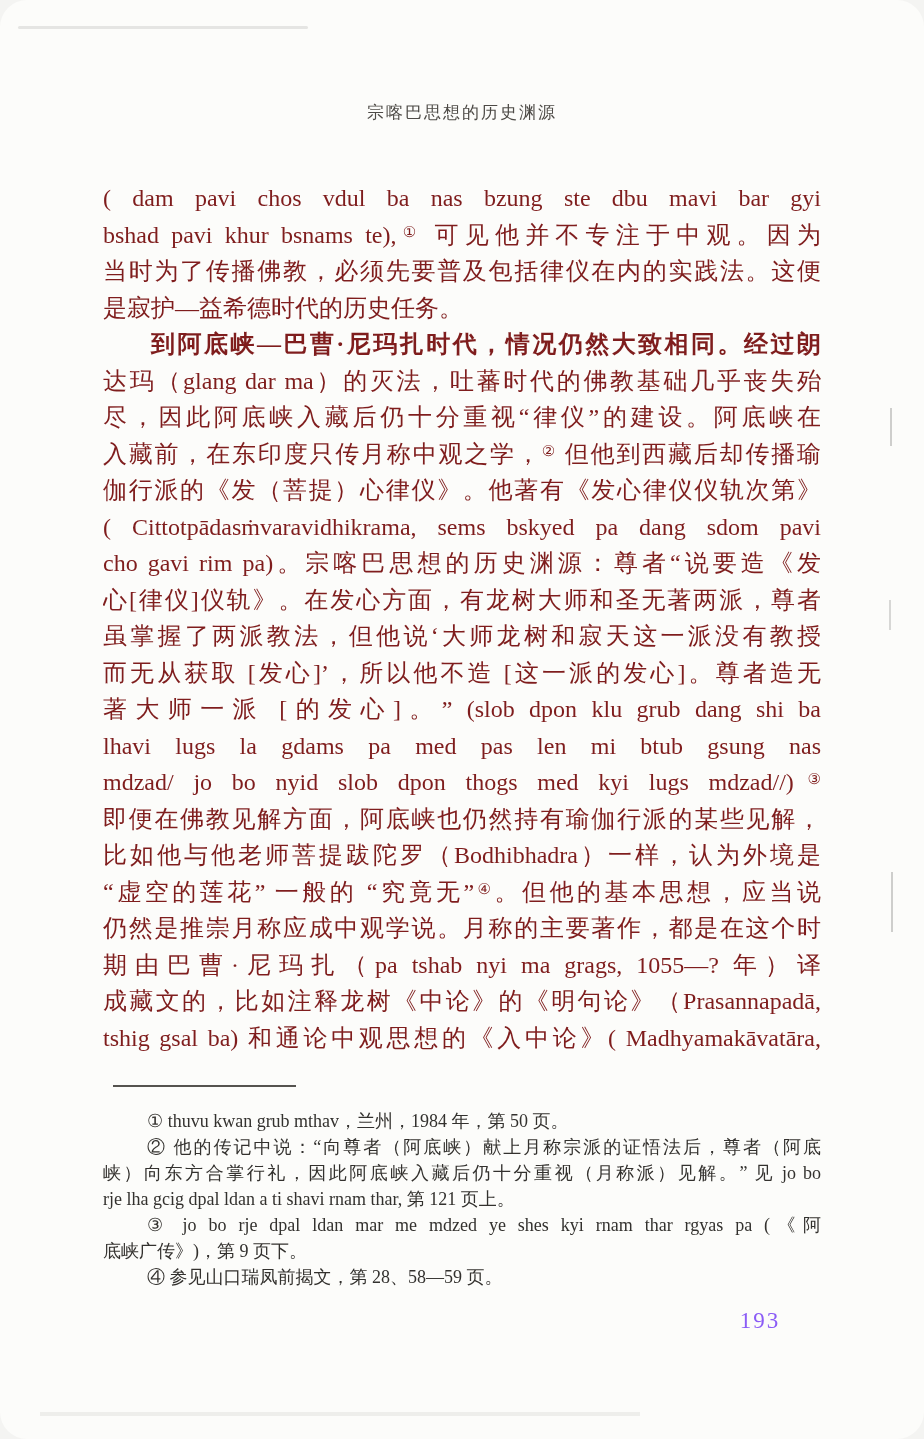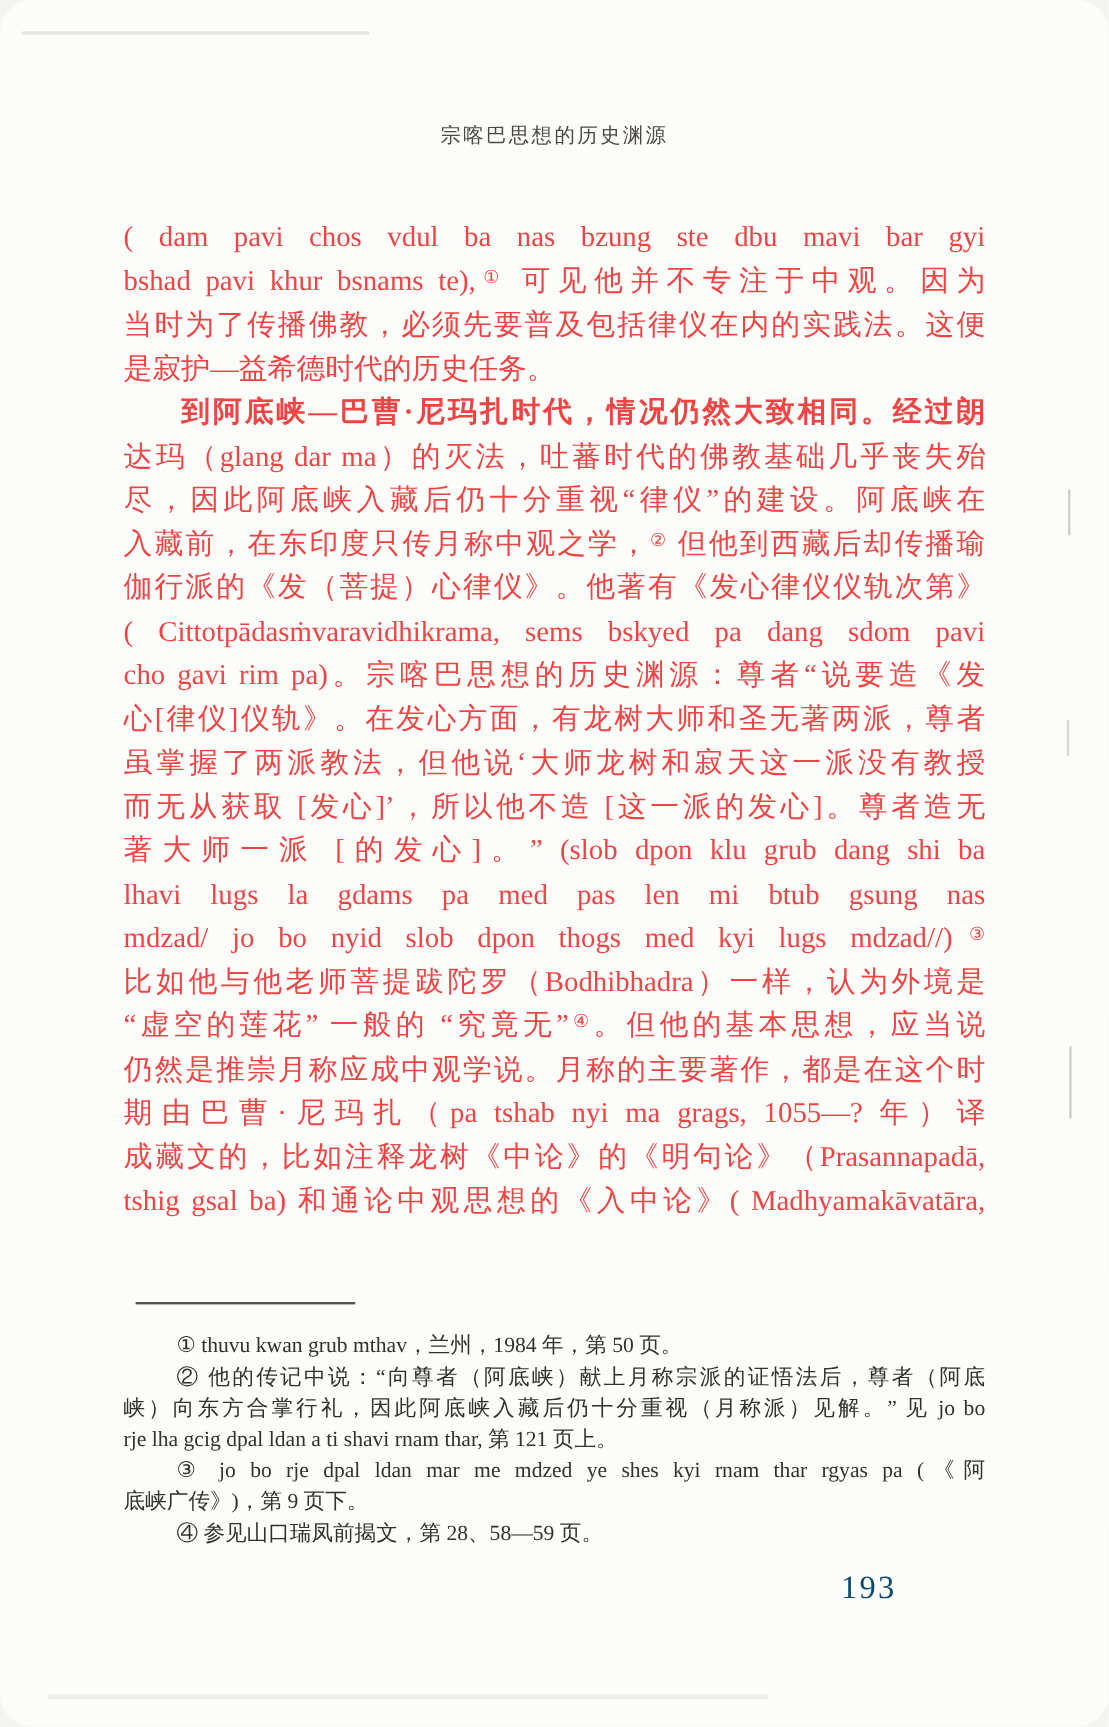--- a/index.html
+++ b/index.html
@@ -20,43 +20,43 @@
   .smudge.r2{left:889px;top:600px;width:2px;height:30px;background:rgba(160,160,158,.40);}
   .smudge.r3{left:891px;top:872px;width:2px;height:60px;background:rgba(150,150,148,.45);}
 
   .running-head{
     position:absolute;left:103px;top:101px;width:718px;
     text-align:center;font-size:17px;color:#4d4a46;letter-spacing:2px;
   }
   .textblock{position:absolute;left:103px;top:180px;width:718px;}
   .bl{
     font-size:24px;line-height:36.5px;height:36.5px;overflow:hidden;
-    text-align:justify;color:#ef4444;
+    text-align:justify;color:#7f1d1d;
   }
   .bl.jl{text-align-last:justify;}
   .bl.pl{text-align:left;text-align-last:left;}
   .bl.ind{text-indent:48px;font-weight:bold;}
   .bl sup{font-size:15px;line-height:0;vertical-align:6px;}
 
   .fn-divider{
     position:absolute;left:113px;top:1085px;width:183px;height:0;
     border-top:2px solid #55534f;
   }
   .footnotes{position:absolute;left:103px;top:1108px;width:718px;}
   .fl{
     font-size:18px;line-height:26px;height:26px;overflow:hidden;
     text-align:justify;color:#33312e;
   }
   .fl.jl{text-align-last:justify;}
   .fl.pl{text-align:right;text-align-last:left;}
   .fl.ind{text-indent:44px;}
 
   .page-number{
-    position:absolute;left:664px;top:1308px;width:120px;
-    text-align:center;font-size:27px;letter-spacing:2px;color:#0c4a6e;
+    position:absolute;left:700px;top:1308px;width:120px;
+    text-align:center;font-size:23px;letter-spacing:2px;color:#8b5cf6;
   }
 </style>
 </head>
 <body>
 
 <div class="page">
 
   <div class="smudge top"></div>
   <div class="smudge bottom"></div>
   <div class="smudge r1"></div>
@@ -76,20 +76,21 @@
     <div class="bl jl">入藏前，在东印度只传月称中观之学，<sup>②</sup> 但他到西藏后却传播瑜</div>
     <div class="bl jl">伽行派的《发（菩提）心律仪》。他著有《发心律仪仪轨次第》</div>
     <div class="bl jl">( Cittotpādasṁvaravidhikrama, sems bskyed pa dang sdom pavi</div>
     <div class="bl jl">cho gavi rim pa)。宗喀巴思想的历史渊源：尊者“说要造《发</div>
     <div class="bl jl">心[律仪]仪轨》。在发心方面，有龙树大师和圣无著两派，尊者</div>
     <div class="bl jl">虽掌握了两派教法，但他说‘大师龙树和寂天这一派没有教授</div>
     <div class="bl jl">而无从获取 [发心]’，所以他不造 [这一派的发心]。尊者造无</div>
     <div class="bl jl">著大师一派 [的发心]。” (slob dpon klu grub dang shi ba</div>
     <div class="bl jl">lhavi lugs la gdams pa med pas len mi btub gsung nas</div>
     <div class="bl jl">mdzad/ jo bo nyid slob dpon thogs med kyi lugs mdzad//)<sup>③</sup></div>
+    <div class="bl jl">即便在佛教见解方面，阿底峡也仍然持有瑜伽行派的某些见解，</div>
     <div class="bl jl">比如他与他老师菩提跋陀罗（Bodhibhadra）一样，认为外境是</div>
     <div class="bl jl">“虚空的莲花” 一般的 “究竟无”<sup>④</sup>。但他的基本思想，应当说</div>
     <div class="bl jl">仍然是推崇月称应成中观学说。月称的主要著作，都是在这个时</div>
     <div class="bl jl">期由巴曹·尼玛扎（pa tshab nyi ma grags, 1055—? 年）译</div>
     <div class="bl jl">成藏文的，比如注释龙树《中论》的《明句论》（Prasannapadā,</div>
     <div class="bl jl">tshig gsal ba) 和通论中观思想的《入中论》( Madhyamakāvatāra,</div>
   </div>
 
   <div class="fn-divider"></div>
 

